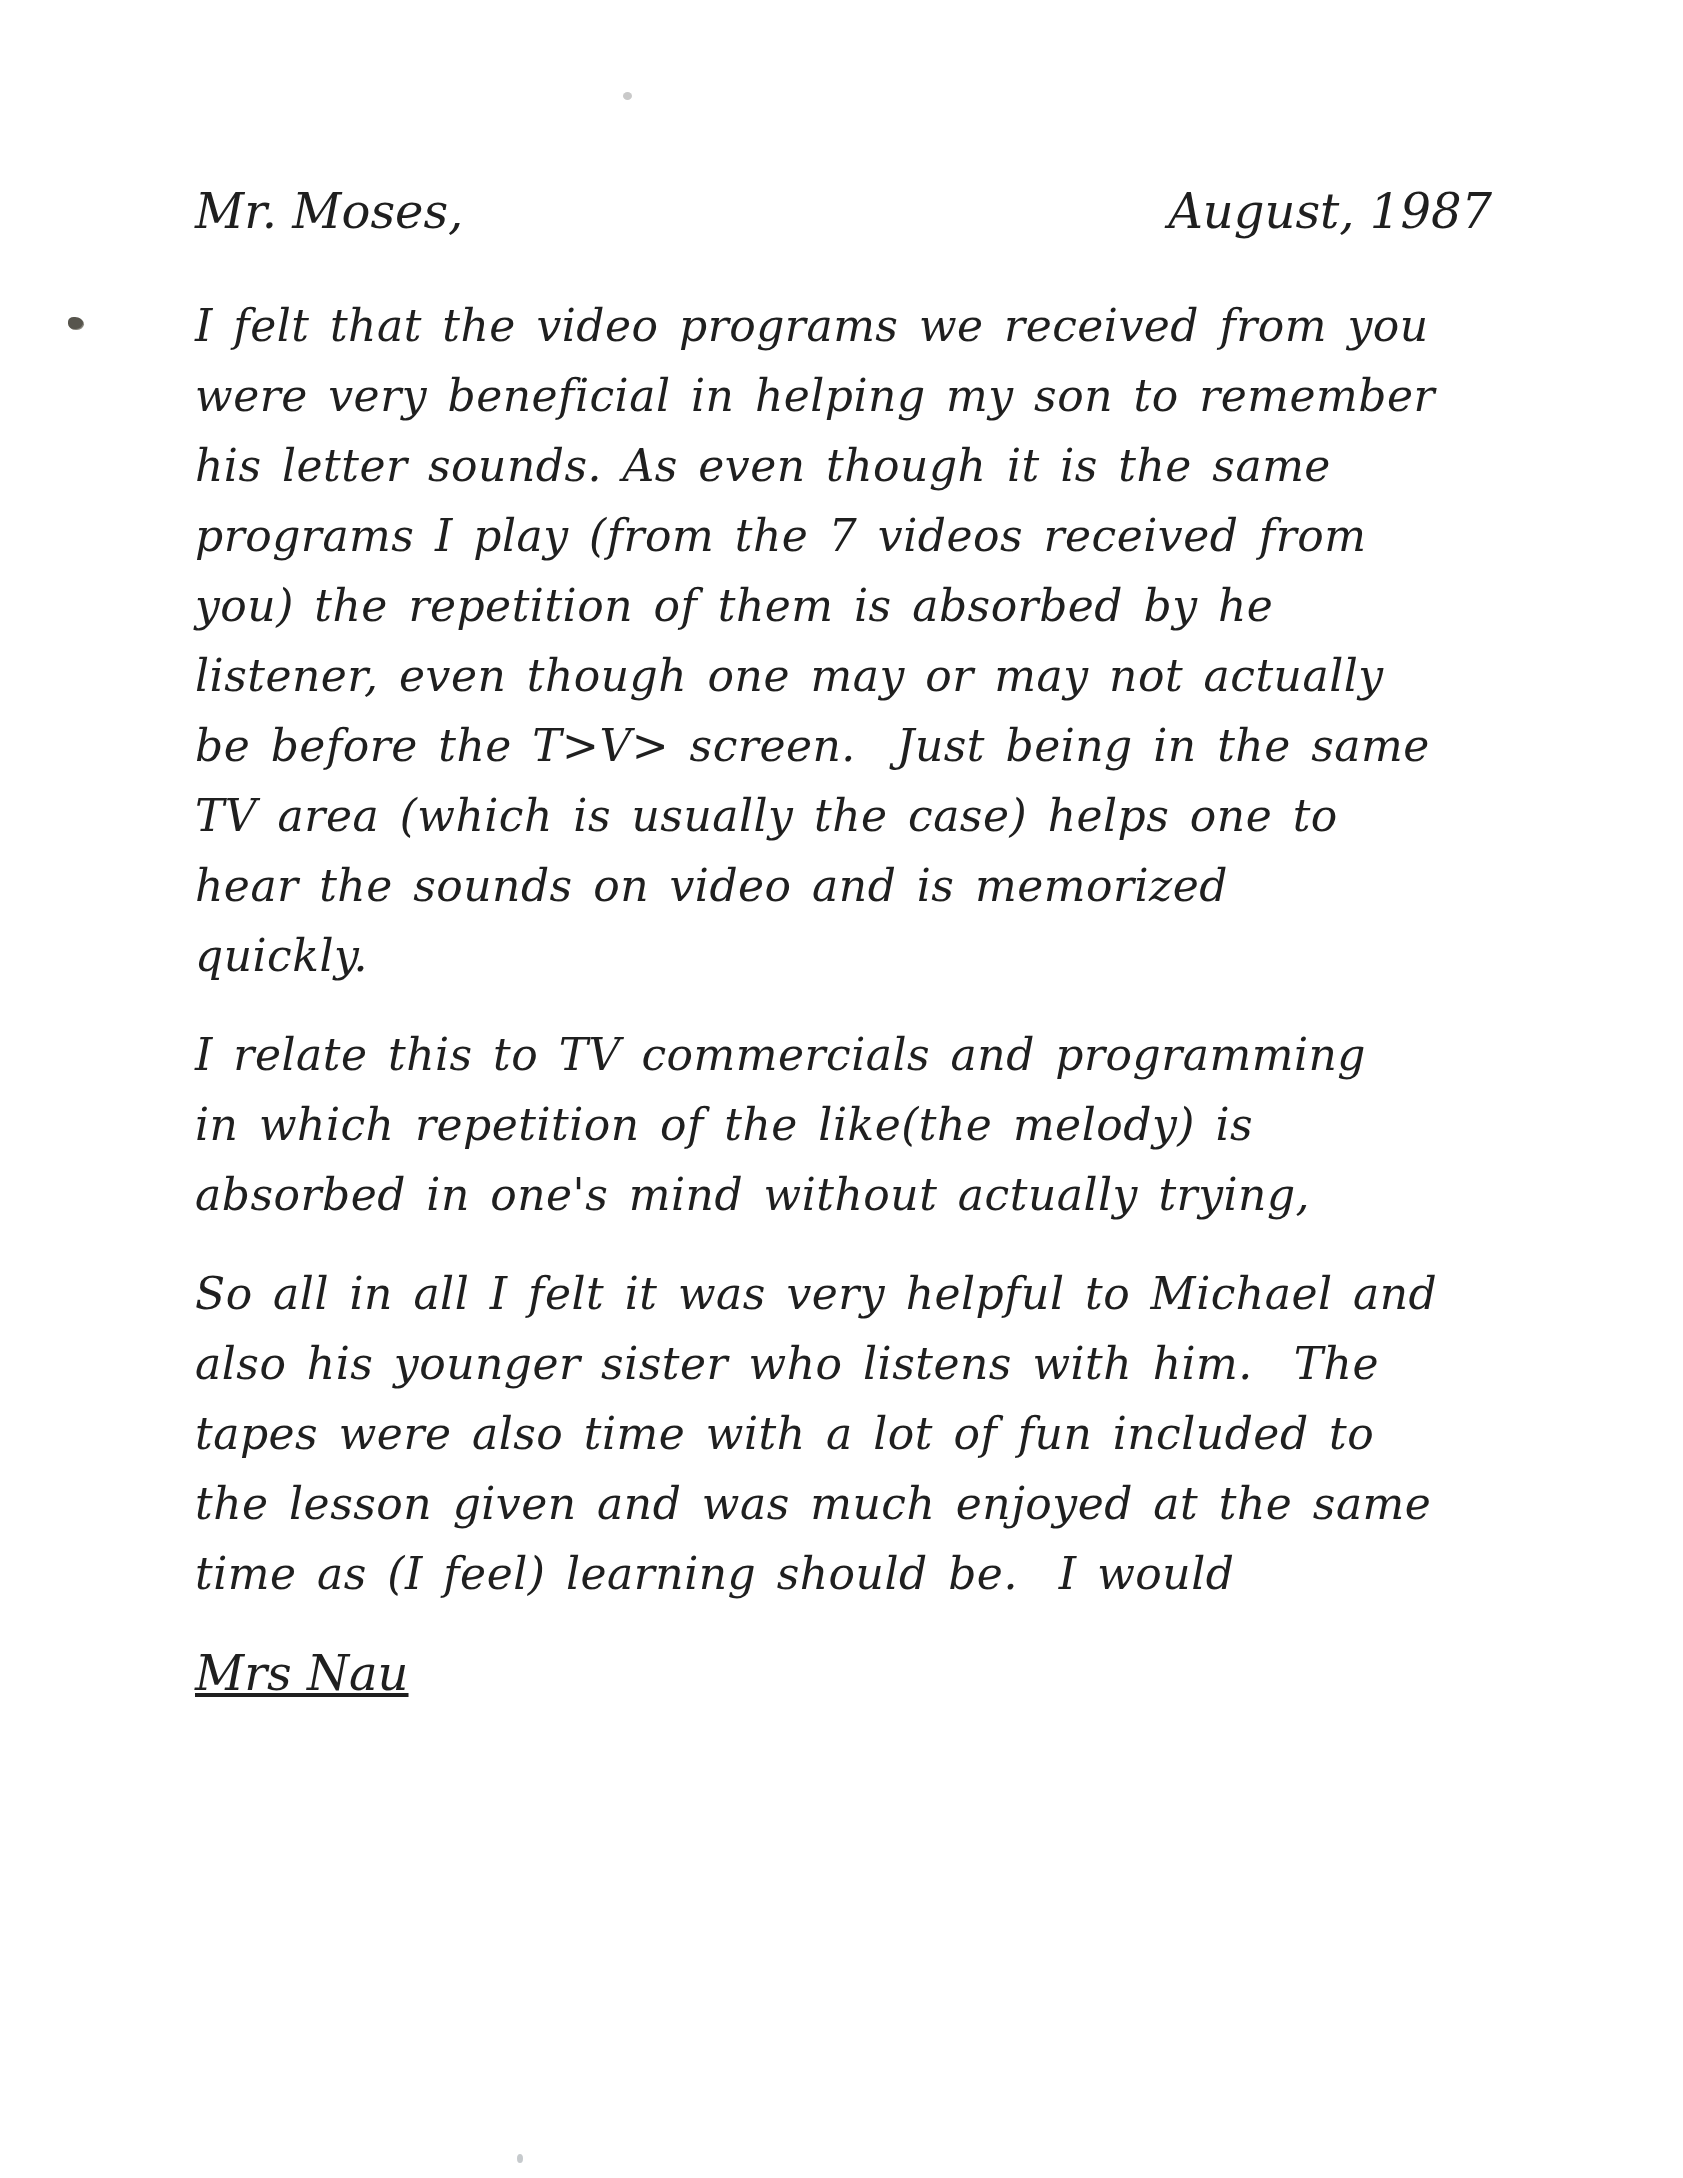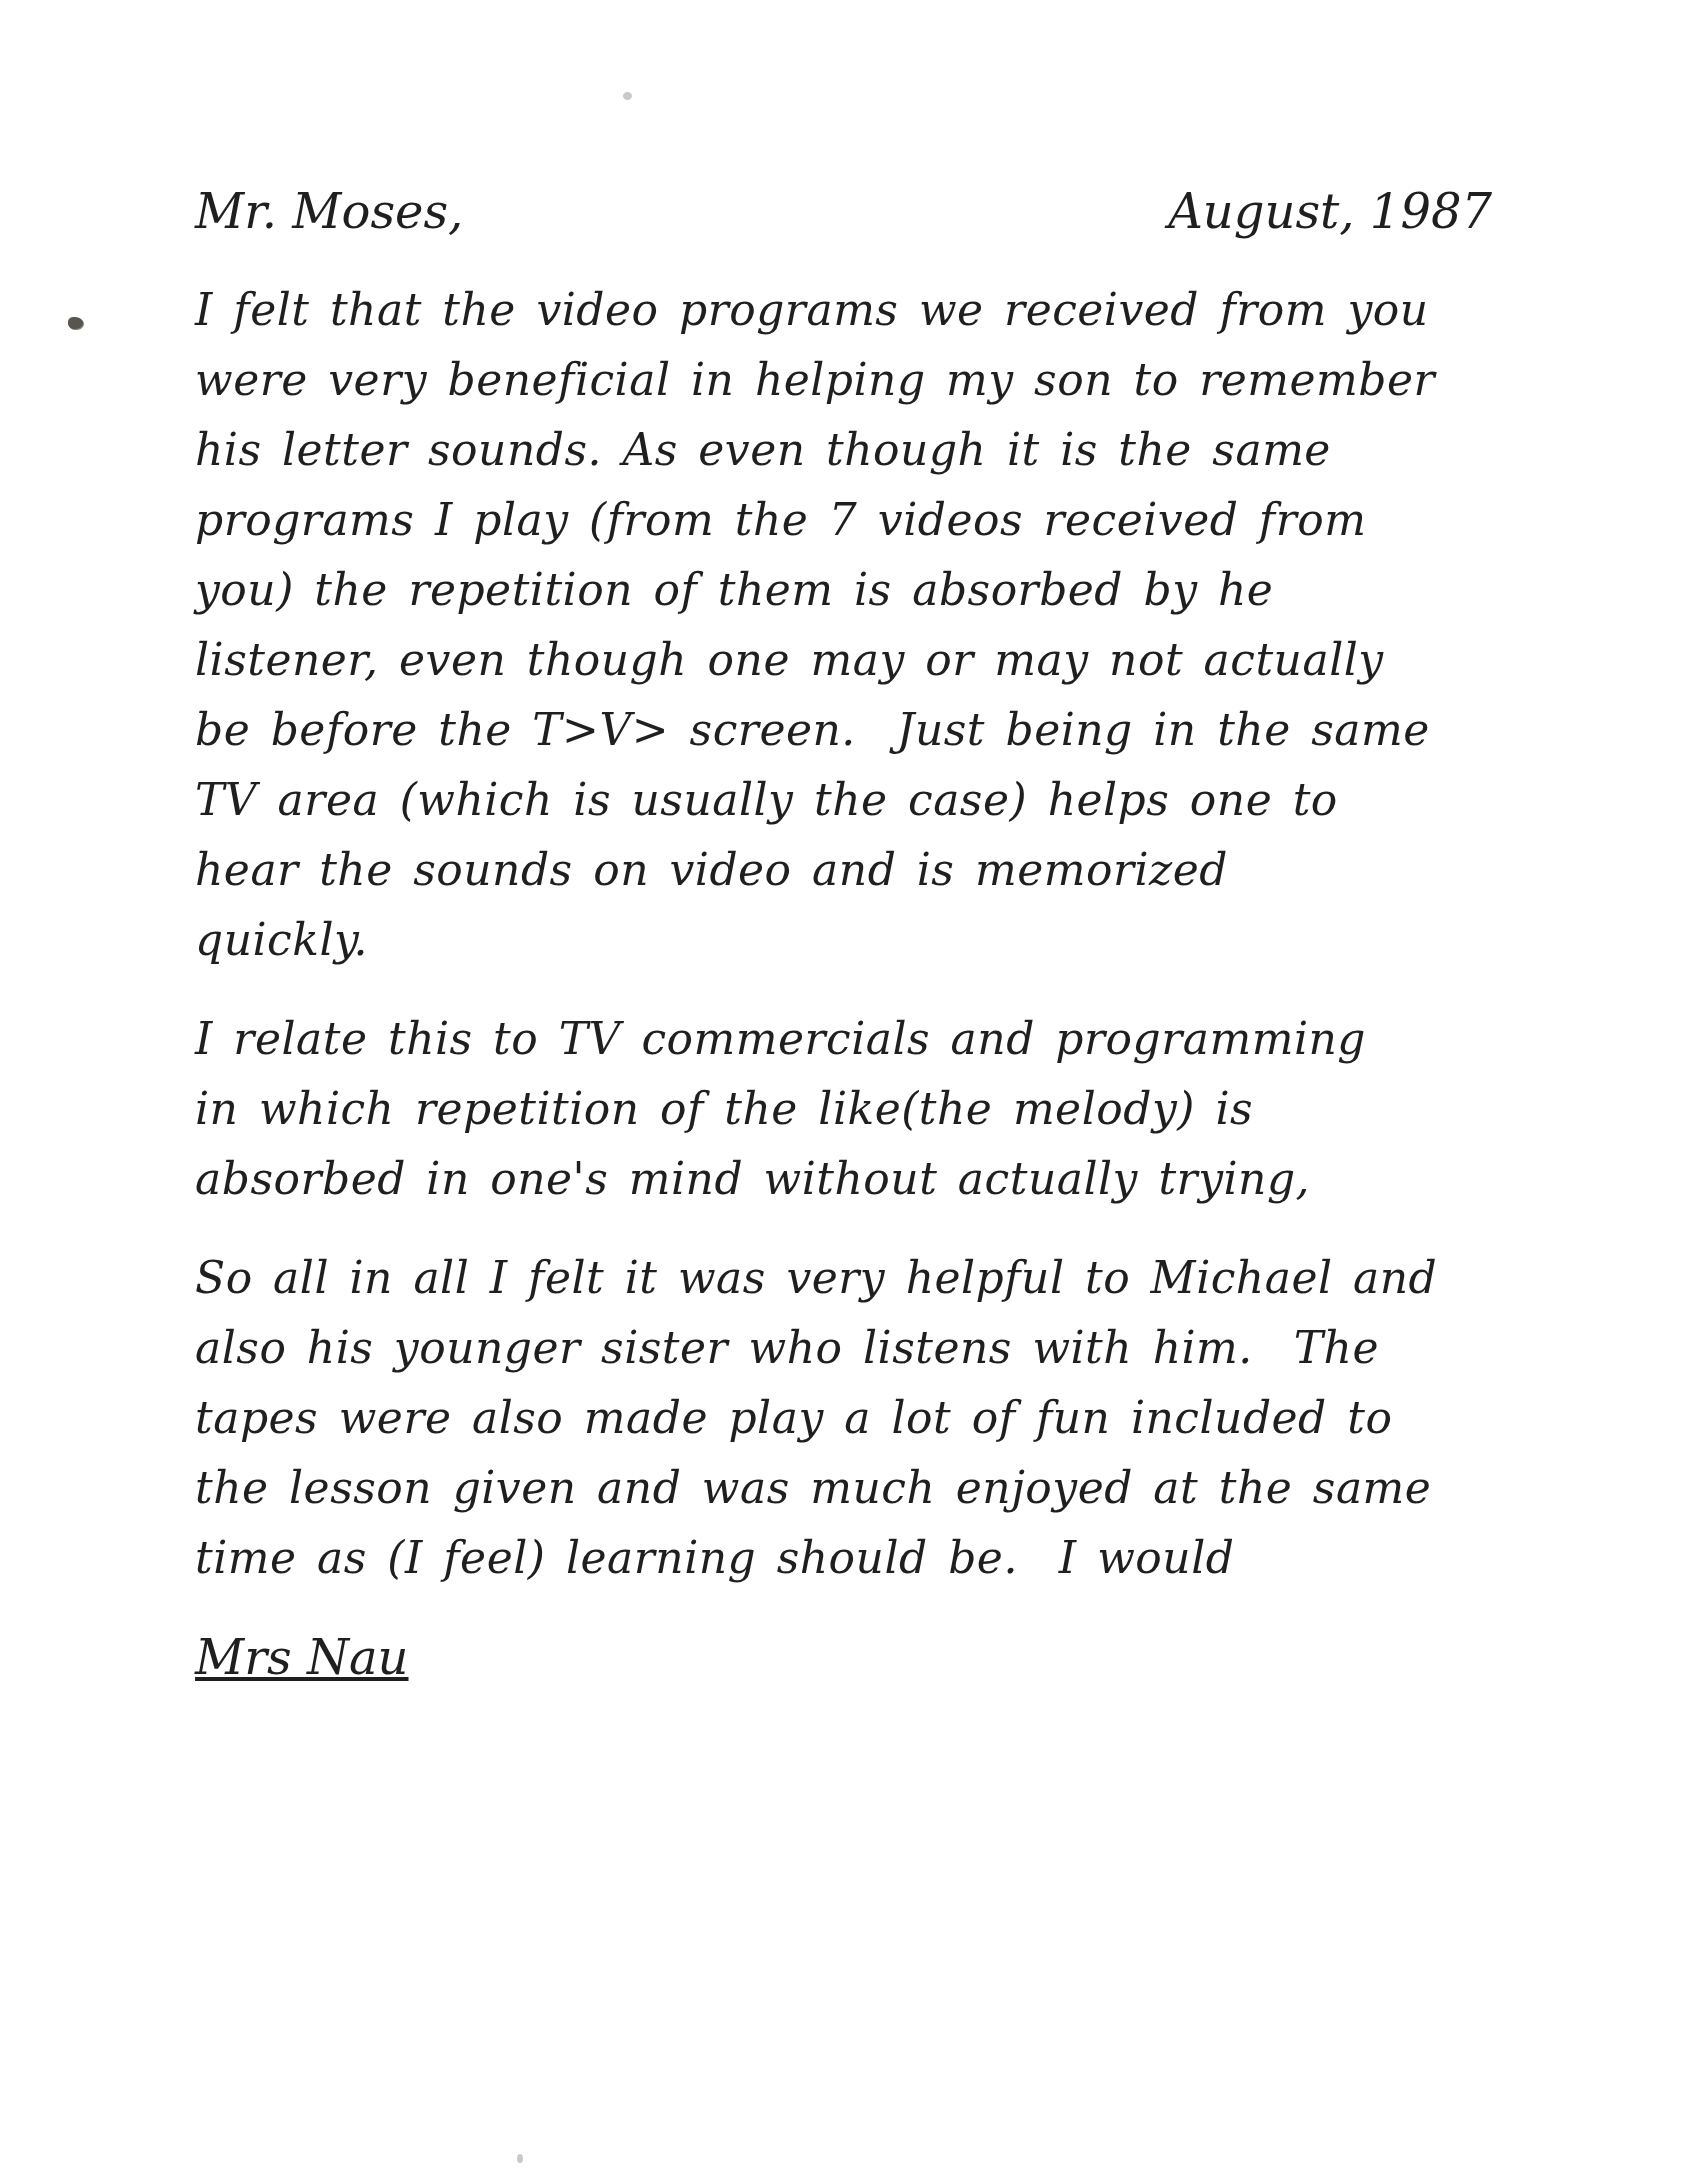--- a/index.html
+++ b/index.html
@@ -21,21 +21,21 @@
     left: 195px;
     top: 176px;
     width: 1297px;
   }
   .header-row {
     display: flex;
     justify-content: space-between;
     align-items: baseline;
     font-size: 48px;
     line-height: 71px;
-    margin-bottom: 28px;
+    margin-bottom: 44px;
     white-space: pre;
   }
   .paragraph {
     margin: 0 0 29px 0;
   }
   .line {
     font-size: 44px;
     line-height: 70px;
     white-space: pre;
     letter-spacing: 0.5px;
@@ -99,21 +99,21 @@
 
   <div class="paragraph">
     <div class="line">I relate this to TV commercials and programming</div>
     <div class="line">in which repetition of the like(the melody) is</div>
     <div class="line">absorbed in one's mind without actually trying,</div>
   </div>
 
   <div class="paragraph">
     <div class="line">So all in all I felt it was very helpful to Michael and</div>
     <div class="line">also his younger sister who listens with him.  The</div>
-    <div class="line">tapes were also made play a lot of fun included to</div>
+    <div class="line">tapes were also time with a lot of fun included to</div>
     <div class="line">the lesson given and was much enjoyed at the same</div>
     <div class="line">time as (I feel) learning should be.  I would</div>
   </div>
 
   <div class="signature">Mrs Nau</div>
 
 </div>
 
 
 </body></html>

